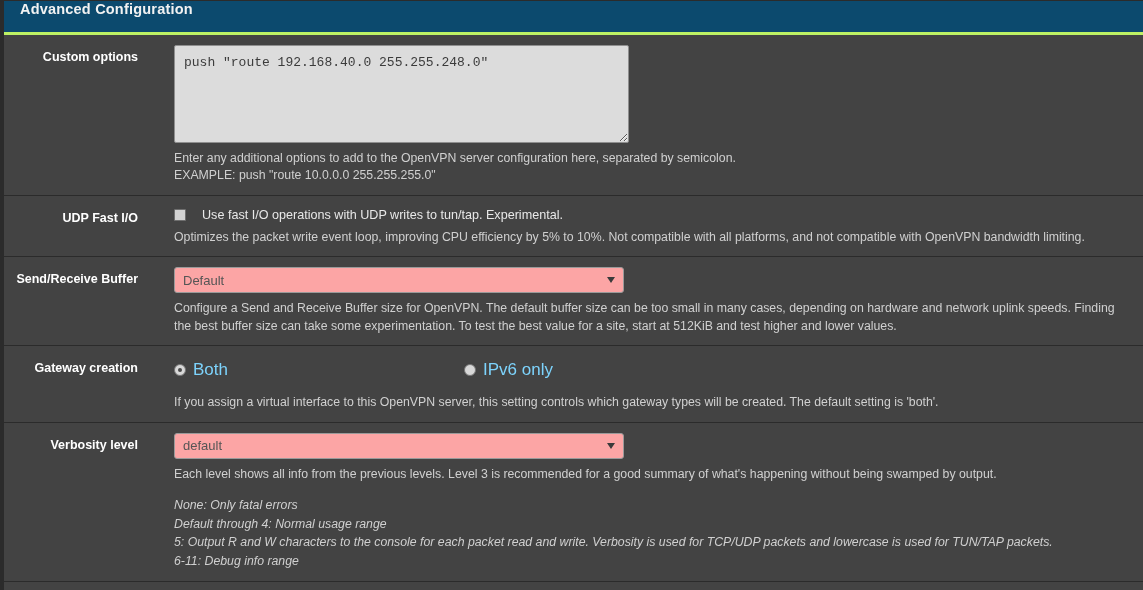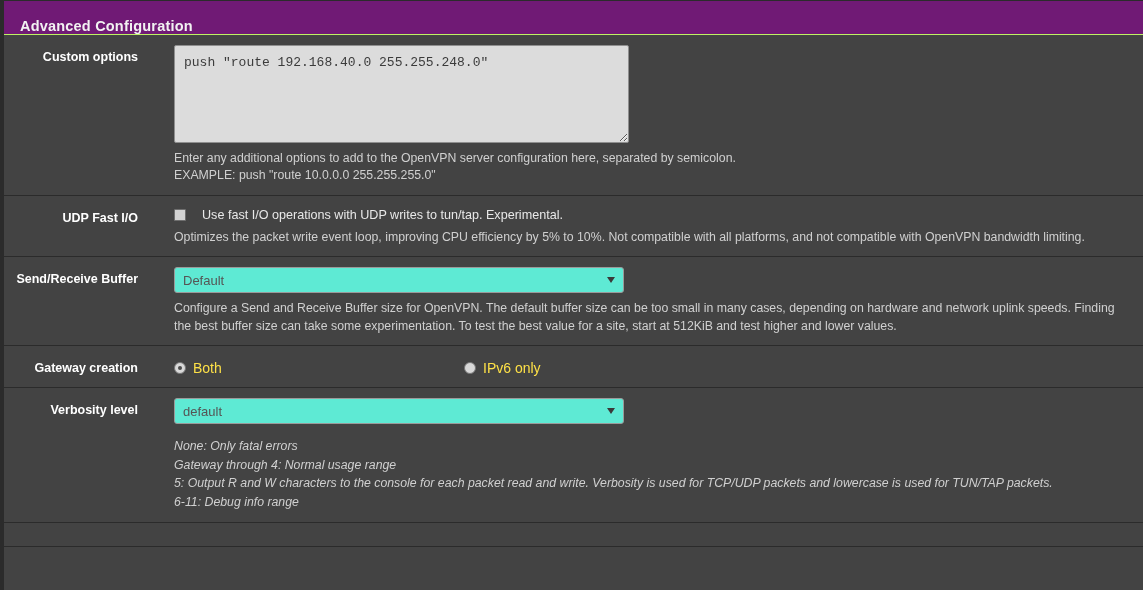--- a/index.html
+++ b/index.html
@@ -11,26 +11,26 @@
   .panel {
     width: 1143px;
     height: 590px;
     background: #434343;
     border-left: 4px solid #2b2b2b;
     border-top: 1px solid #2b2b2b;
     overflow: hidden;
     position: relative;
   }
   .panel-header {
-    background: #701a75;
+    background: #0c4a6e;
     height: 34px;
     display: flex;
-    align-items: flex-end;
+    align-items: flex-start;
     padding-left: 16px;
-    border-bottom: 1px solid #bef264;
+    border-bottom: 3px solid #bef264;
   }
   .panel-header-title {
     color: #f2f2f2;
     font-size: 14.5px;
     font-weight: bold;
     letter-spacing: 0.2px;
   }
   .form-row {
     display: flex;
     border-bottom: 1px solid #2b2b2b;
@@ -81,21 +81,21 @@
   .select-wrap {
     position: relative;
     width: 450px;
     display: block;
   }
   select.styled {
     -webkit-appearance: none;
     appearance: none;
     width: 100%;
     height: 26px;
-    background: #5eead4;
+    background: #fca5a5;
     color: #555555;
     border: 1px solid #9a9a9a;
     border-radius: 3px;
     font-family: "Liberation Sans", sans-serif;
     font-size: 13px;
     padding: 0 24px 0 8px;
     outline: none;
   }
   .select-arrow {
     position: absolute;
@@ -148,22 +148,22 @@
   }
   .radio-outer.checked::after {
     content: "";
     position: absolute;
     left: 3px; top: 3px;
     width: 4px; height: 4px;
     border-radius: 50%;
     background: #4a4a4a;
   }
   .radio-label {
-    color: #fde047;
-    font-size: 14px;
+    color: #7dd3fc;
+    font-size: 17px;
   }
 
   .empty-row {
     height: 24px;
     border-bottom: 1px solid #2b2b2b;
   }
 </style>
 </head>
 <body>
 
@@ -214,35 +214,37 @@
       <div class="radio-group">
         <div class="radio-item r1">
           <span class="radio-outer checked"></span>
           <span class="radio-label">Both</span>
         </div>
         <div class="radio-item">
           <span class="radio-outer"></span>
           <span class="radio-label">IPv6 only</span>
         </div>
       </div>
+      <div class="help-text" style="margin-top:14px">If you assign a virtual interface to this OpenVPN server, this setting controls which gateway types will be created. The default setting is 'both'.</div>
     </div>
   </div>
 
   <div class="form-row">
     <div class="row-label">Verbosity level</div>
     <div class="row-body">
       <div class="select-wrap">
         <select class="styled">
           <option>default</option>
         </select>
         <span class="select-arrow"></span>
       </div>
+      <div class="help-text">Each level shows all info from the previous levels. Level 3 is recommended for a good summary of what's happening without being swamped by output.</div>
       <div class="help-text help-block">
         <div>None: Only fatal errors</div>
-        <div>Gateway through 4: Normal usage range</div>
+        <div>Default through 4: Normal usage range</div>
         <div>5: Output R and W characters to the console for each packet read and write. Verbosity is used for TCP/UDP packets and lowercase is used for TUN/TAP packets.</div>
         <div>6-11: Debug info range</div>
       </div>
     </div>
   </div>
 
   <div class="empty-row"></div>
 
 </div>
 

